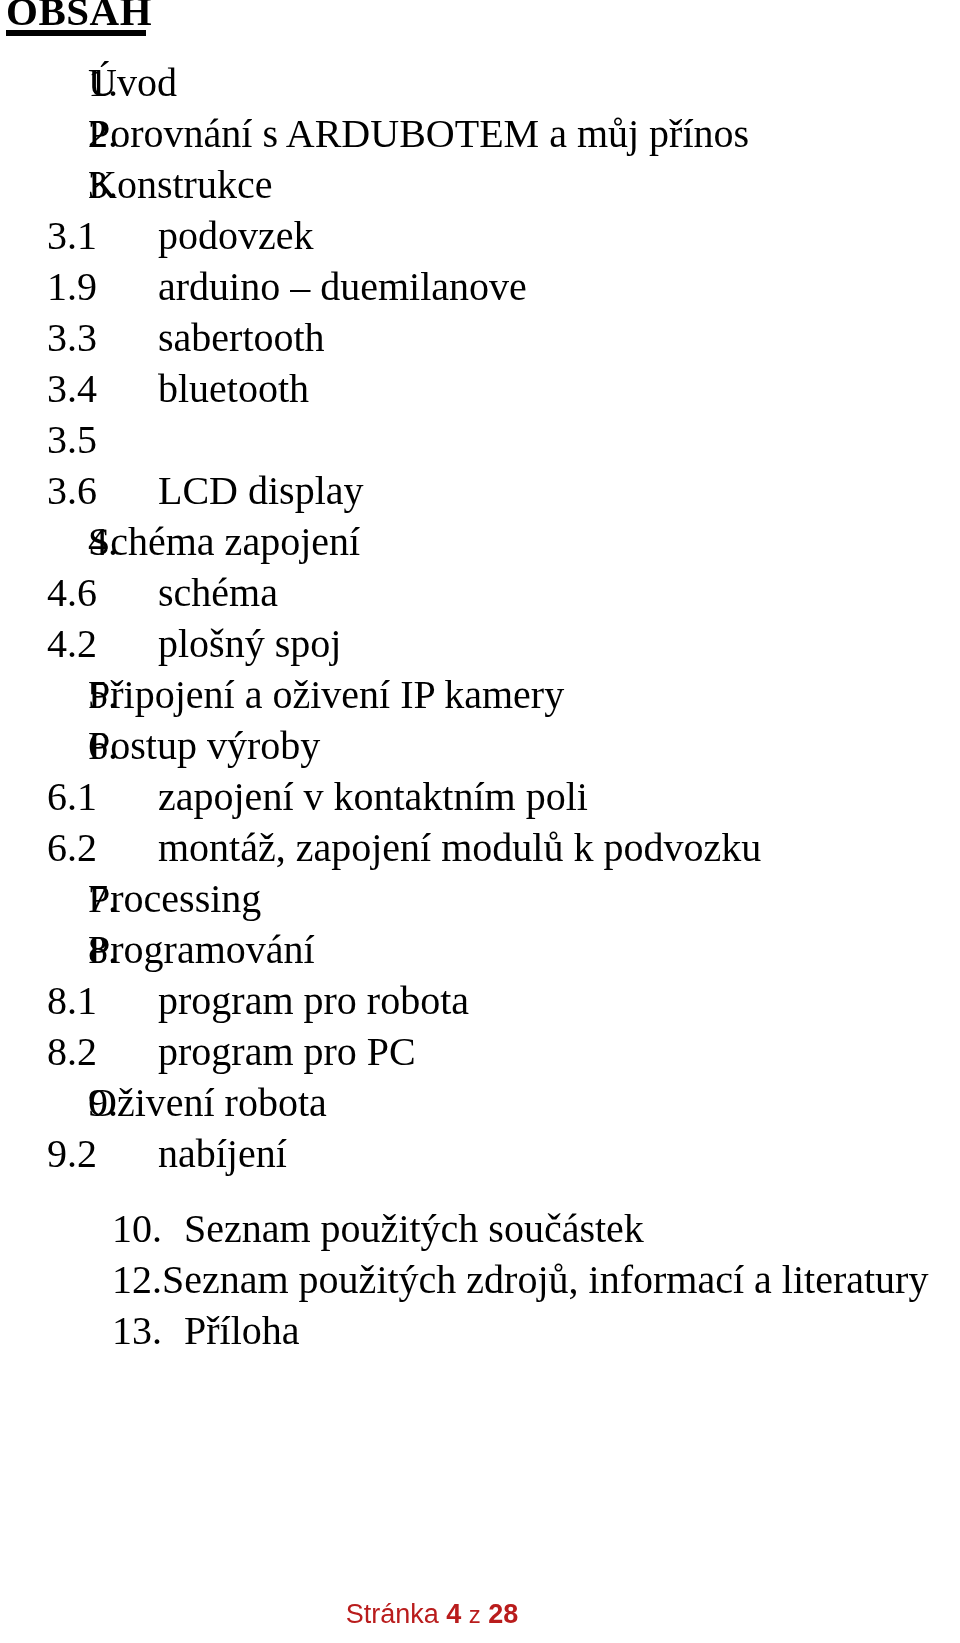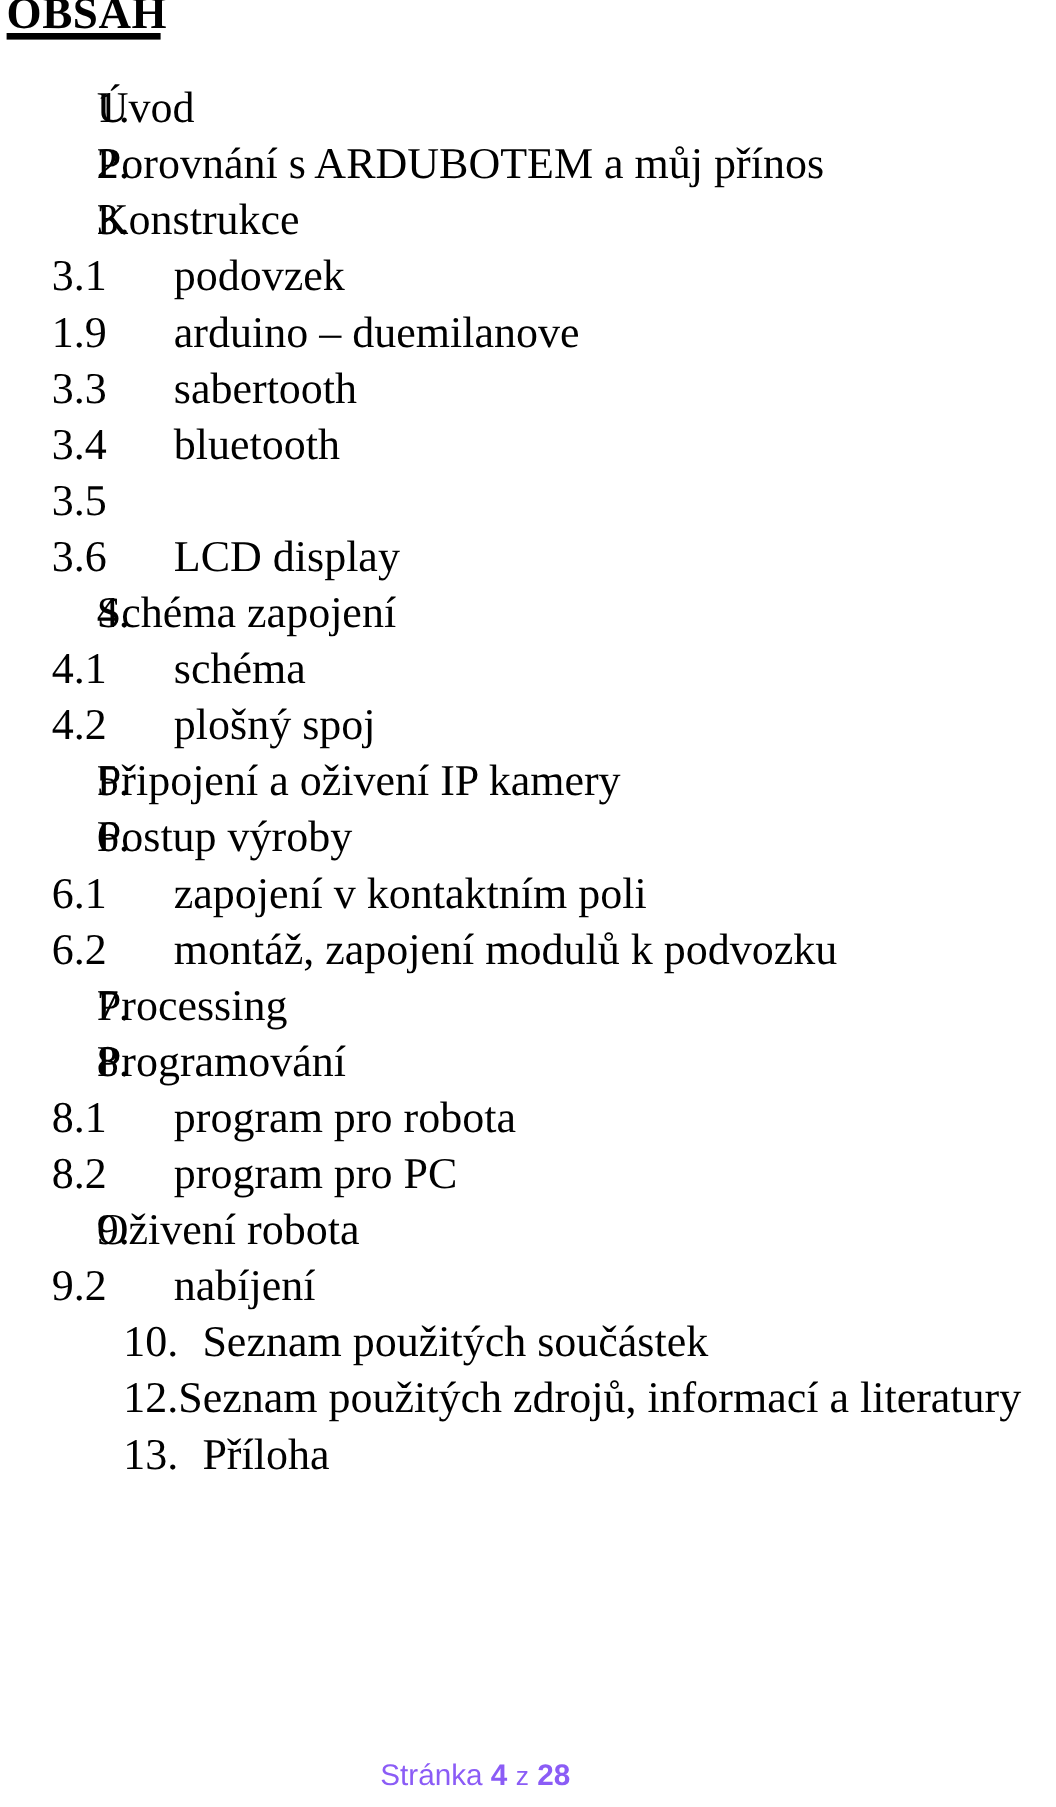--- a/index.html
+++ b/index.html
@@ -34,21 +34,21 @@
     top: 30px;
     width: 140px;
     height: 6px;
     background: #000000;
   }
 
   
   .toc {
     position: absolute;
     left: 0;
-    top: 72px;
+    top: 57px;
     width: 860px;
   }
   .toc-row {
     display: flex;
     align-items: baseline;
     height: 51px;
     font-size: 40px;
     line-height: 51px;
     white-space: nowrap;
   }
@@ -70,37 +70,37 @@
     display: inline-block;
     white-space: pre;
   }
 
   
   .lvl1 .num { margin-left: 88px; }
   .lvl1 .label { margin-left: 9px; }
 
   
   .lvl1b .num { margin-left: 112px; width: 72px; }
-  .lvl1b .label { margin-left: 0; }
+  .lvl1b .label { margin-left: 0; margin-top: 24px; }
 
   
   .lvl2 .num { margin-left: 47px; width: 95px; }
   .lvl2 .label { margin-left: 16px; }
 
   
   .page-footer {
     position: absolute;
     left: 0;
     top: 1597px;
     width: 864px;
     text-align: center;
     font-family: "Liberation Sans", "DejaVu Sans", sans-serif;
     font-size: 27px;
     line-height: 34px;
-    color: #8b5cf6;
+    color: #b91c1c;
     white-space: nowrap;
   }
   .page-footer .fw { font-weight: bold; }
   .page-footer .fz { font-size: 24px; }
 </style>
 </head>
 <body>
 
 <div class="page-heading">OBSAH</div>
 <div class="heading-rule"></div>
@@ -139,21 +139,21 @@
     </div>
     <div class="toc-row lvl2">
       <span class="num">3.6</span>
       <span class="label">LCD display</span>
     </div>
     <div class="toc-row lvl1">
       <span class="num">4.</span>
       <span class="label">Schéma zapojení</span>
     </div>
     <div class="toc-row lvl2">
-      <span class="num">4.1</span>
+      <span class="num">4.6</span>
       <span class="label">schéma</span>
     </div>
     <div class="toc-row lvl2">
       <span class="num">4.2</span>
       <span class="label">plošný spoj</span>
     </div>
     <div class="toc-row lvl1">
       <span class="num">5.</span>
       <span class="label">Připojení a oživení IP kamery</span>
     </div>

